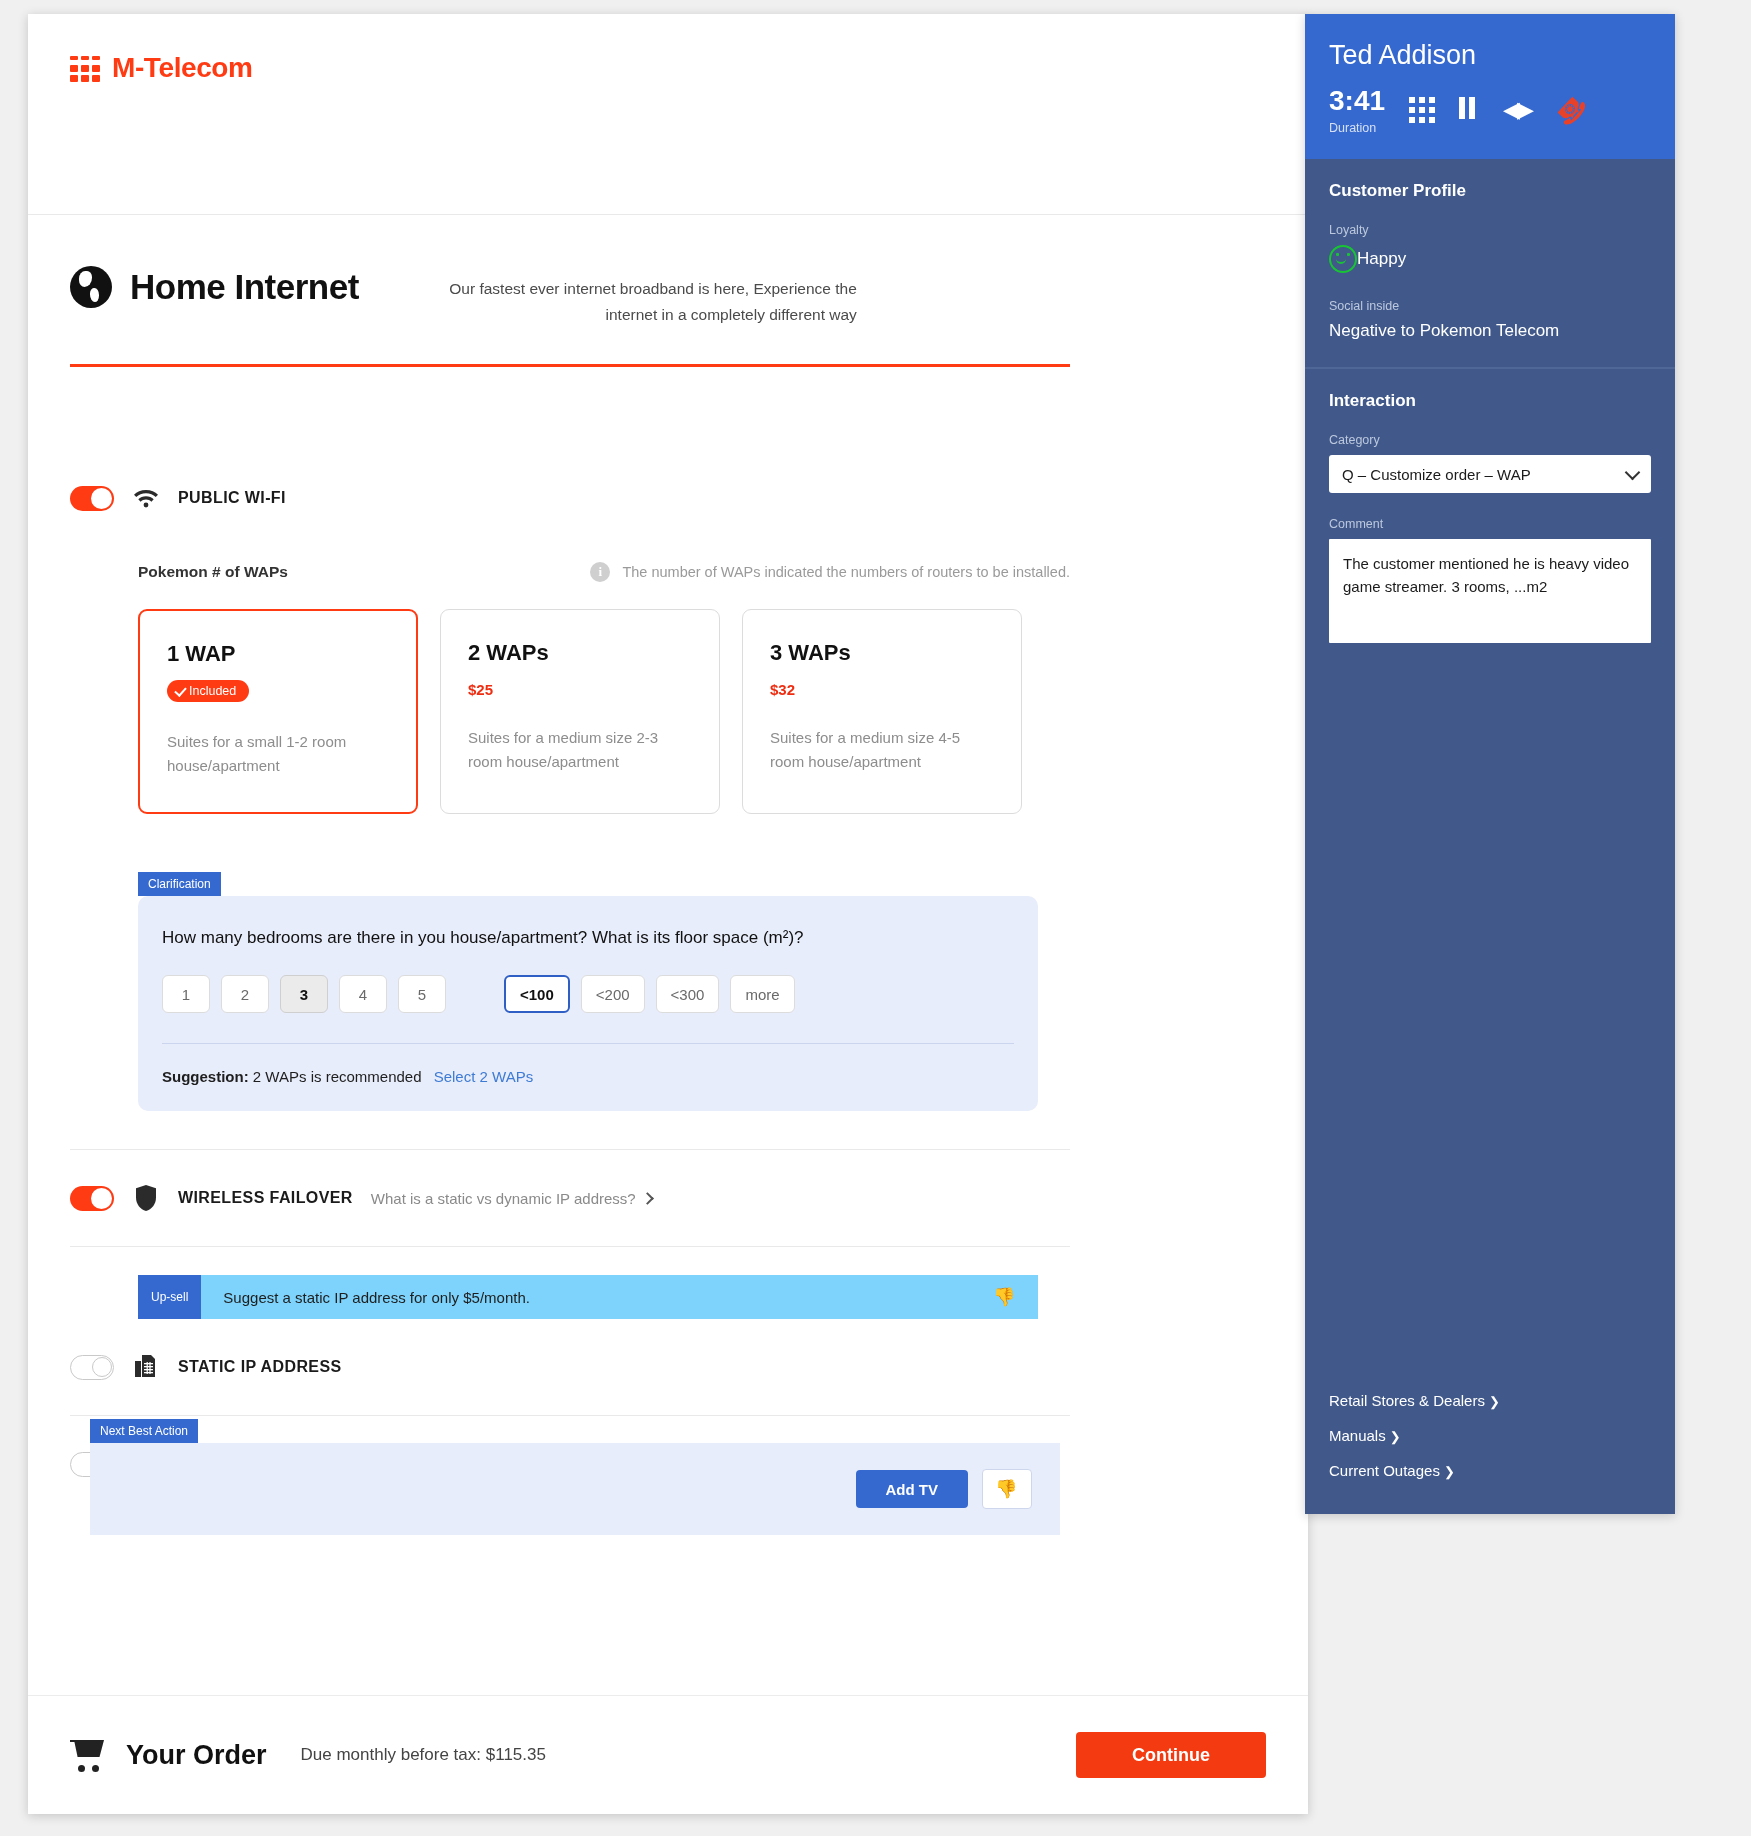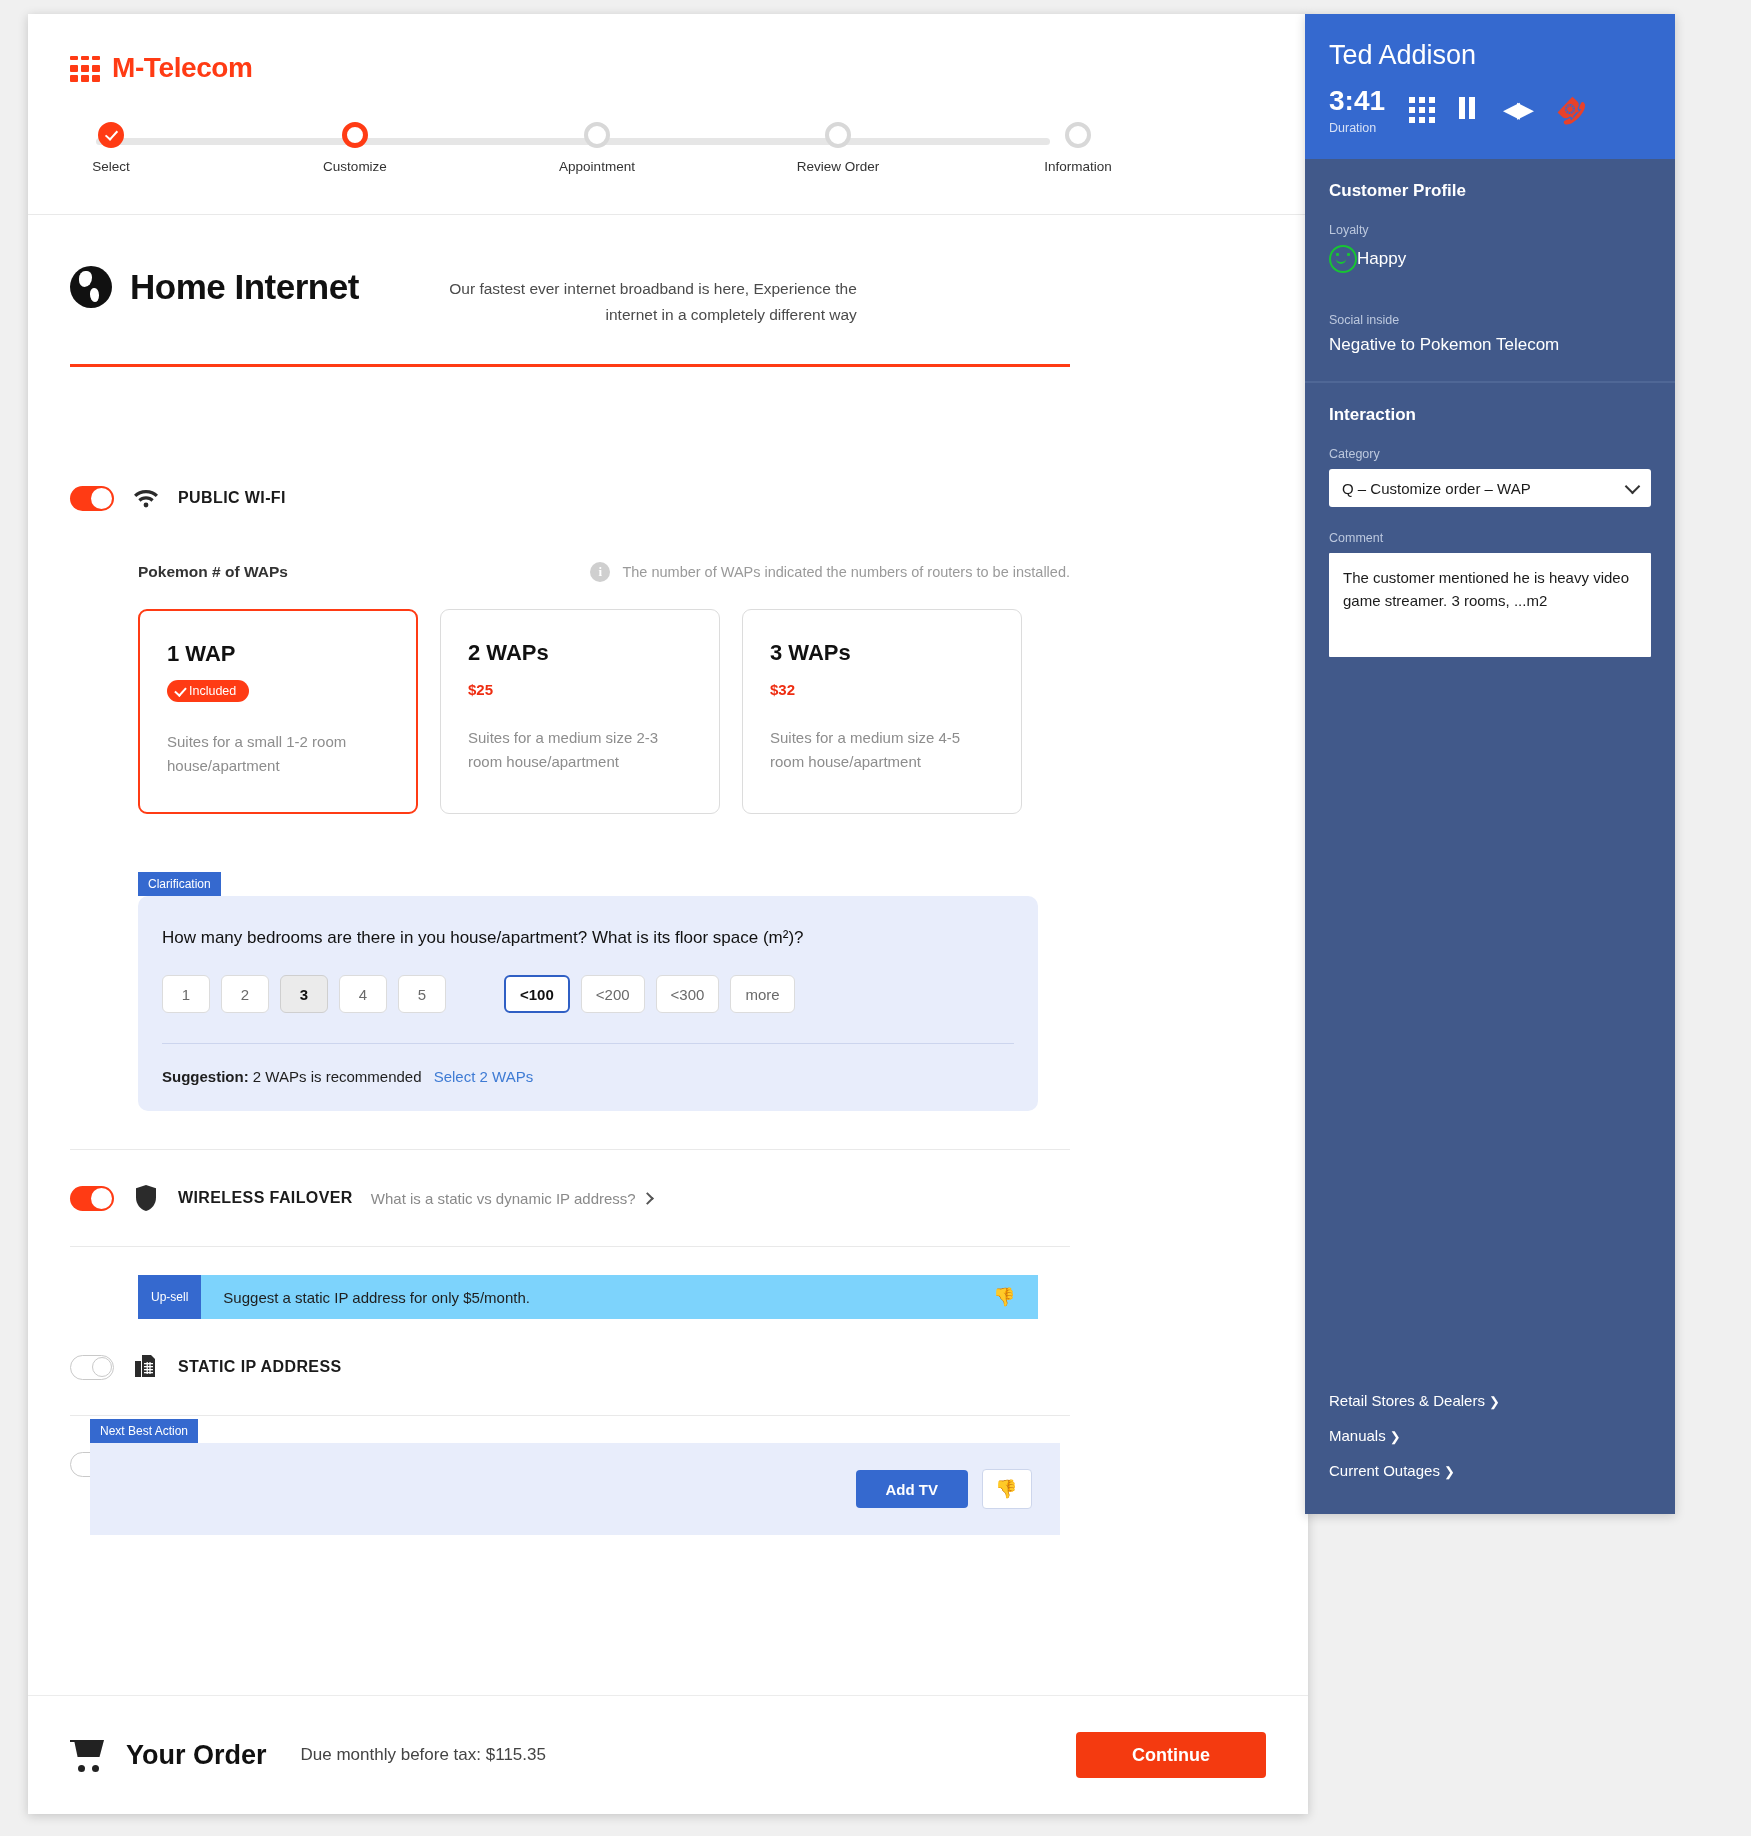--- a/index.html
+++ b/index.html
@@ -173,43 +173,20 @@
         <i></i>
           <i></i>
           <i></i>
         <i></i>
           <i></i>
           <i></i>
       </span>
       <span class="brand-text">M-Telecom</span>
     </div>
 
-    <div class="stepper">
-      <div class="track"></div>
-      <div class="step" style="left:-19px;">
-        <div class="dot done"></div>
-        <div class="lbl">Select</div>
-      </div>
-      <div class="step" style="left:225px;">
-        <div class="dot current"></div>
-        <div class="lbl">Customize</div>
-      </div>
-      <div class="step" style="left:467px;">
-        <div class="dot"></div>
-        <div class="lbl">Appointment</div>
-      </div>
-      <div class="step" style="left:708px;">
-        <div class="dot"></div>
-        <div class="lbl">Review Order</div>
-      </div>
-      <div class="step" style="left:948px;">
-        <div class="dot"></div>
-        <div class="lbl">Information</div>
-      </div>
-    </div>
 
     <div class="hdr-sep"></div>
 
     <div class="prod">
       <span class="globe"></span>
       <h1>Home Internet</h1>
       <div class="prod-desc">Our fastest ever internet broadband is here, Experience the internet in a completely different way</div>
     </div>
     <div class="red-rule"></div>
 
@@ -397,21 +374,21 @@
     <div class="panel-sec">
       <h3>Customer Profile</h3>
       <div class="fld-lbl">Loyalty</div>
       <div class="happy">
         <span class="smiley">
             <i class="l"></i>
             <i class="r"></i>
           </span>
         <span class="fld-val">Happy</span>
       </div>
-      <div class="fld-lbl" style="margin-top:40px;">Social inside</div>
+      <div class="fld-lbl" style="margin-top:26px;">Social inside</div>
       <div class="fld-val">Negative to Pokemon Telecom</div>
     </div>
 
     <div class="panel-div"></div>
 
     <div class="panel-sec">
       <h3>Interaction</h3>
       <div class="fld-lbl">Category</div>
       <div class="select-box">
         <span>Q – Customize order – WAP</span>

